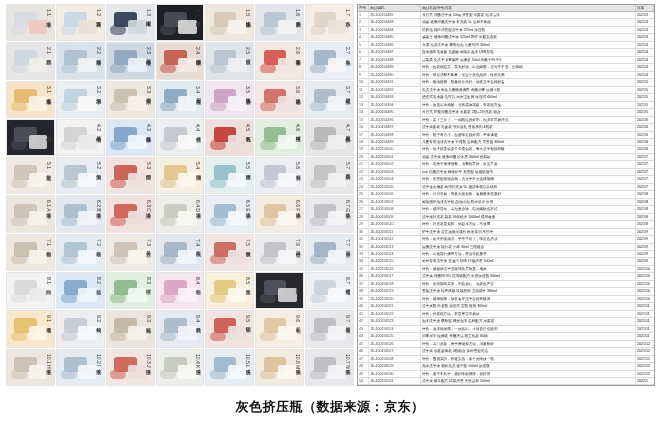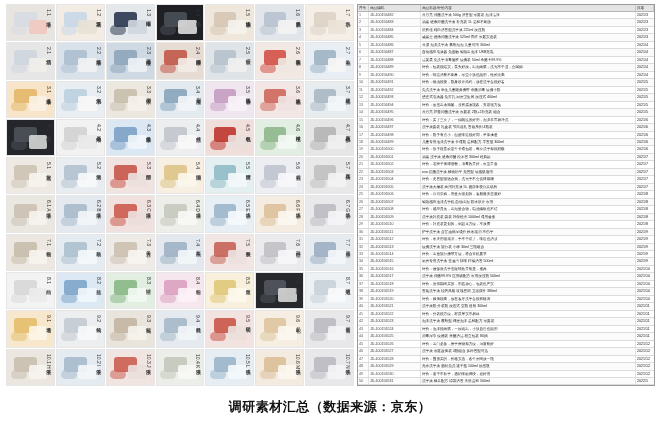--- a/index.html
+++ b/index.html
@@ -1006,14 +1006,14 @@
         </div>
         <div class="srow">
           <div class="scell c-idx">50</div>
           <div class="scell c-code">JD-100156531</div>
           <div class="scell c-text">洗手液 植萃配方 绿茶清香 天然温和 500ml</div>
           <div class="scell c-tail">2022/1</div>
         </div>
       </div>
   </div>
 
-  <div id="caption">调研素材汇总（数据来源：京东）</div>
+  <div id="caption">灰色挤压瓶（数据来源：京东）</div>
 </div>
 
 </body></html>

